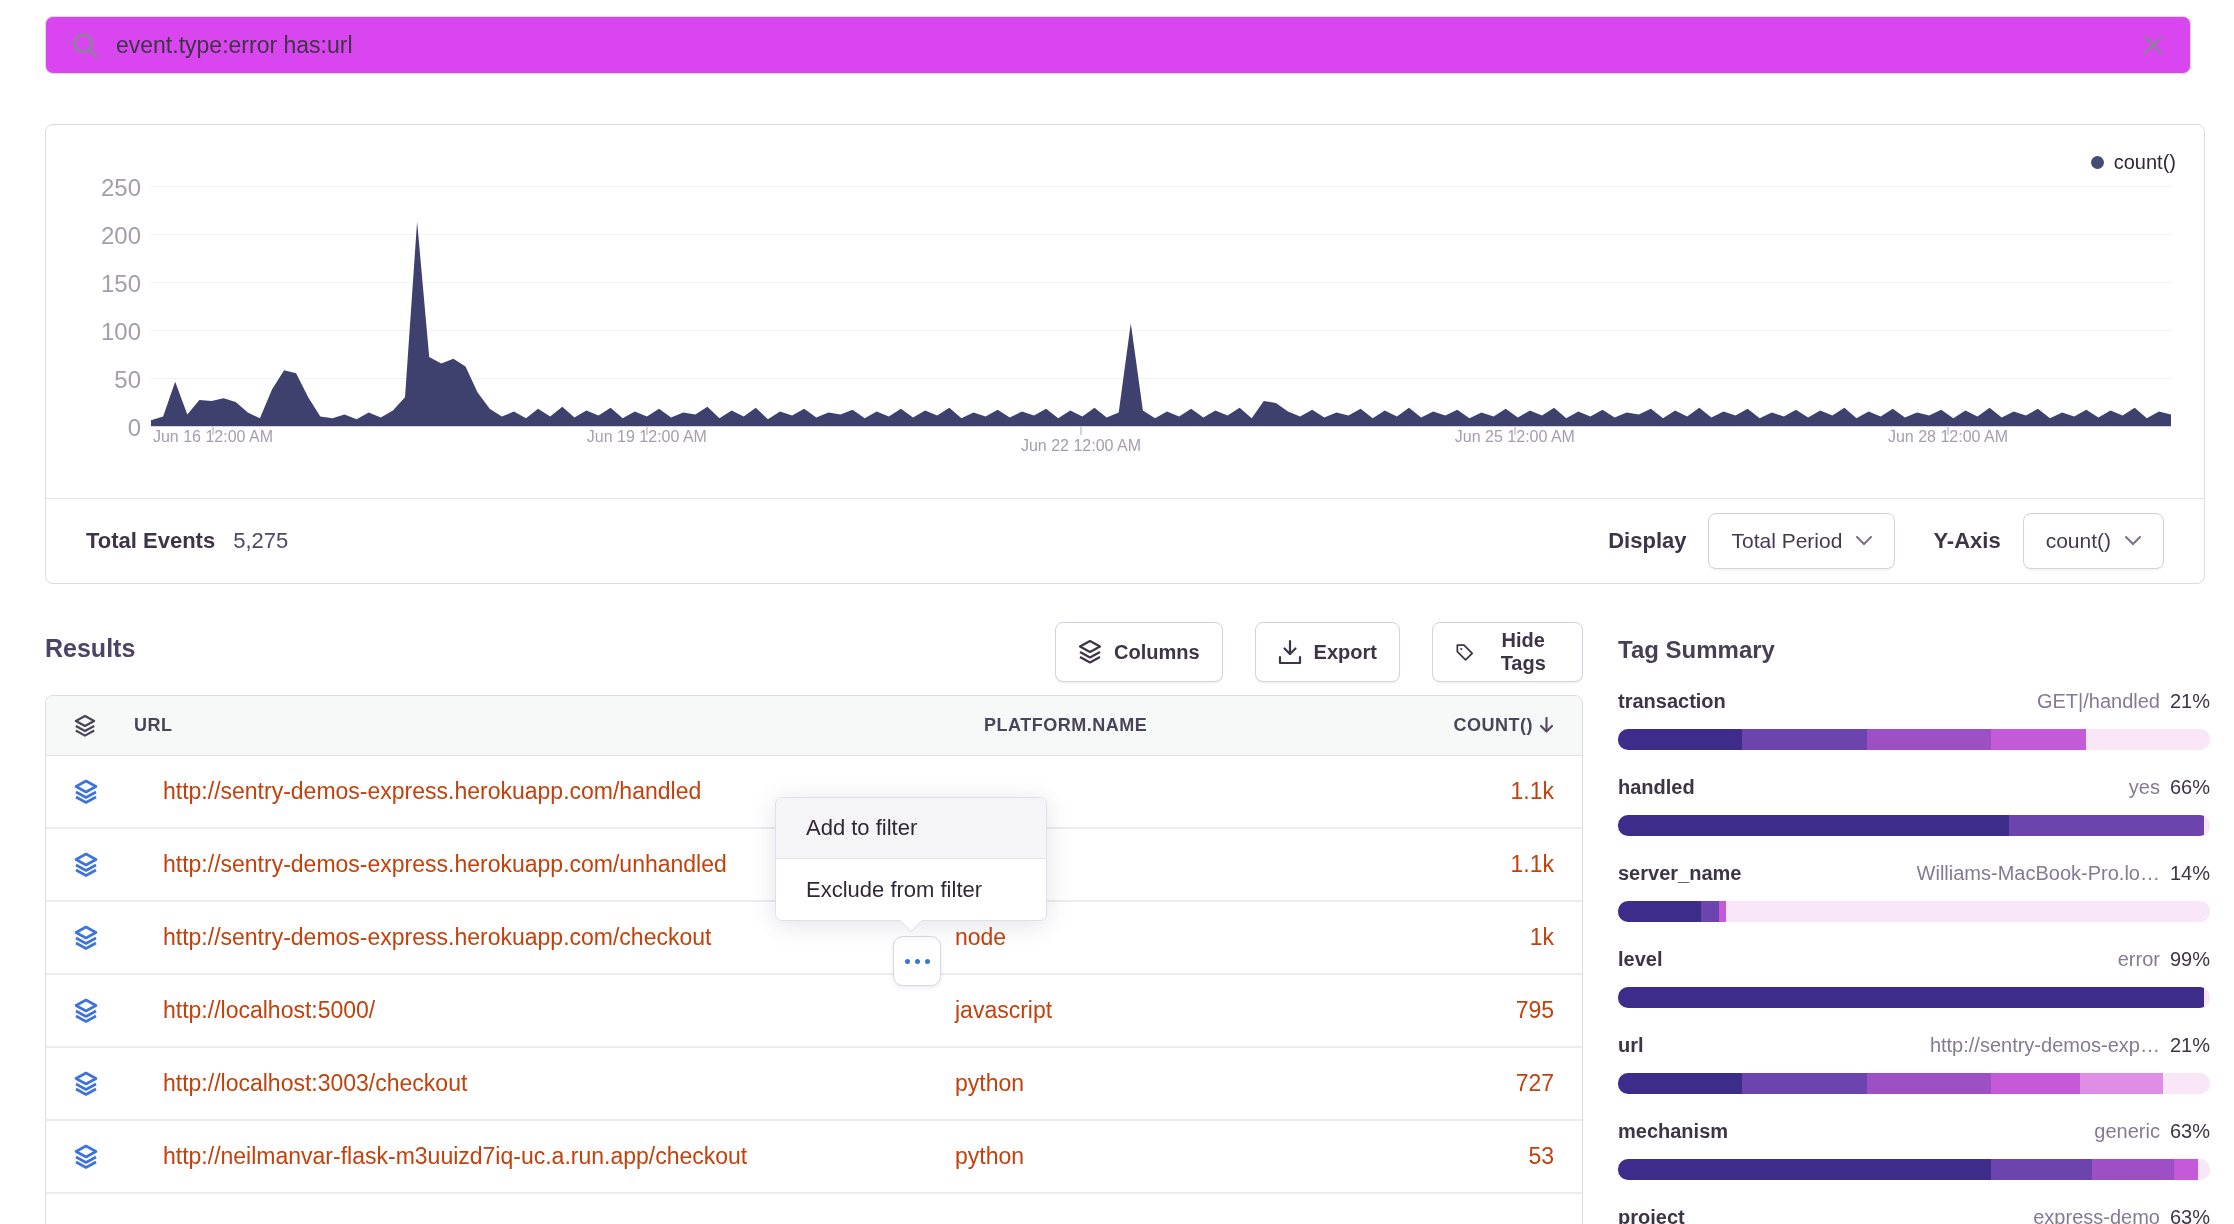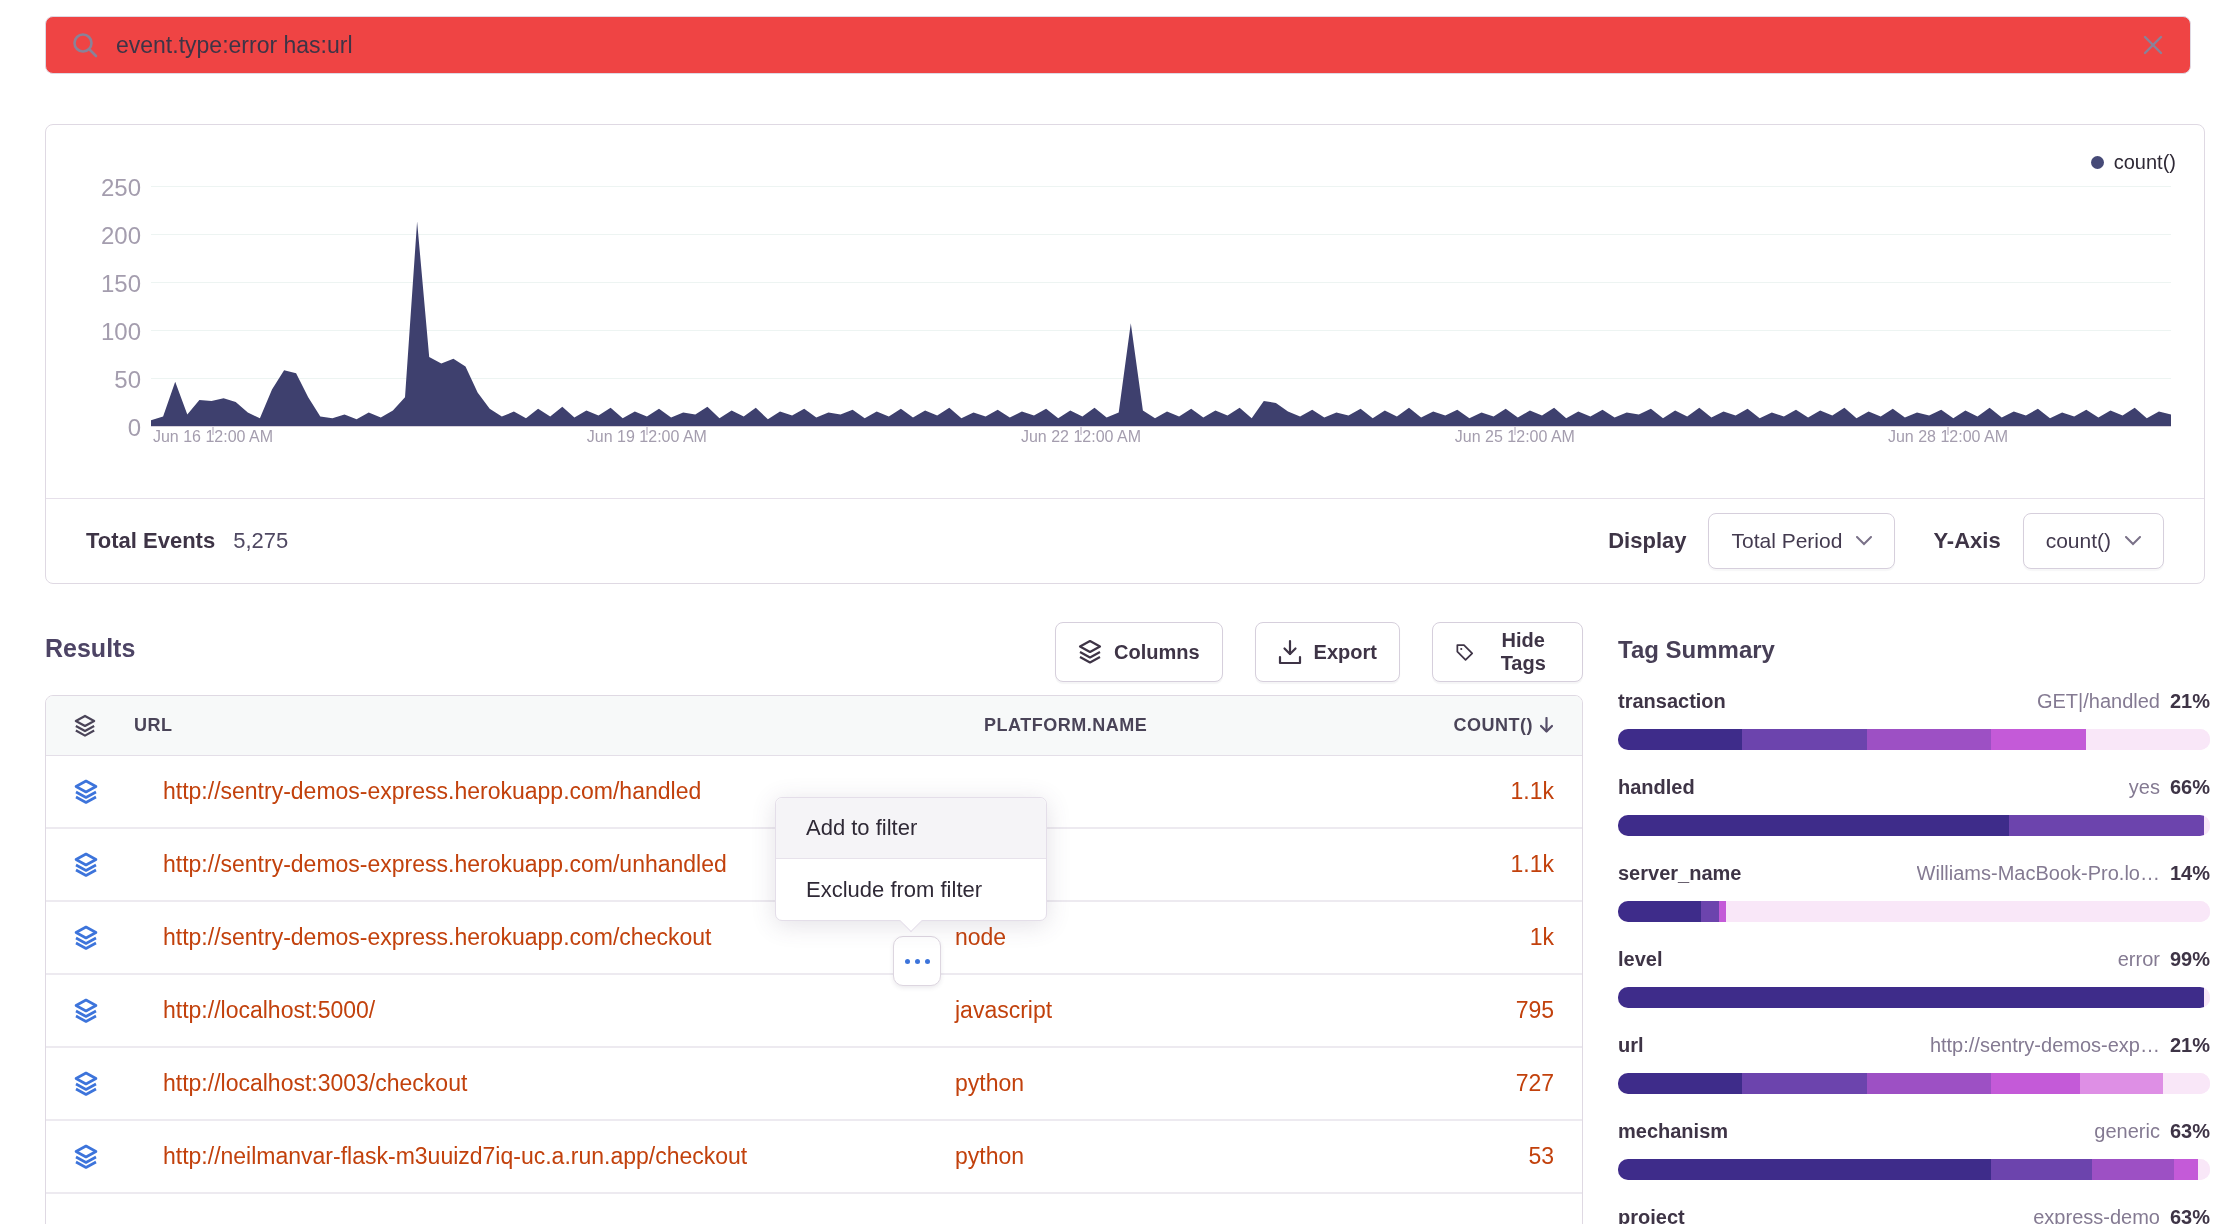--- a/index.html
+++ b/index.html
@@ -2,21 +2,21 @@
 <html><head>
 <meta charset="utf-8">
 <style>
   * { margin:0; padding:0; box-sizing:border-box; }
   html,body { width:2234px; height:1224px; overflow:hidden; background:#fff;
     font-family:"Liberation Sans", sans-serif; color:#3E3446; }
   .page { position:relative; width:2234px; height:1224px; }
 
   
   .searchbar { position:absolute; left:45px; top:16px; width:2146px; height:58px;
-    background:#ef4444; border:1.5px solid #DFD9E3; border-radius:8px;
+    background:#d946ef; border:1.5px solid #DFD9E3; border-radius:8px;
     display:flex; align-items:center; padding:0 24px; }
   .searchbar .query { font-size:23px; color:#3E3446; margin-left:16px; flex:1; }
   .icon-btn { display:flex; align-items:center; justify-content:center; cursor:pointer; }
 
   
   .chart-card { position:absolute; left:45px; top:124px; width:2160px; height:460px;
     background:#fff; border:1.5px solid #DFD9E3; border-radius:8px; }
   .legend { position:absolute; top:26px; right:28px; display:flex; align-items:center; gap:10px; }
   .legend-dot { width:13px; height:13px; border-radius:50%; background:#464A77; }
   .legend-label { font-size:20px; color:#2F2936; }
@@ -75,21 +75,21 @@
     box-shadow:0 2px 4px rgba(60,50,80,0.10); z-index:20; }
   .more-dot { width:5px; height:5px; border-radius:50%; background:#3D74DB; }
 
   
   .tag-summary { position:absolute; left:1618px; top:636px; width:592px; }
   .ts-title { font-size:24px; font-weight:bold; color:#473F56; }
   .tag-row { position:absolute; left:0; width:592px; }
   .tag-head { display:flex; align-items:baseline; font-size:20px; }
   .tag-name { font-weight:bold; color:#3E3446; }
   .tag-value { margin-left:auto; color:#847A92; white-space:nowrap; overflow:hidden; }
-  .tag-pct { font-weight:bold; color:#3E3446; margin-left:10px; }
+  .tag-pct { font-weight:normal; color:#3E3446; margin-left:10px; }
   .tag-bar { margin-top:16px; height:21px; border-radius:10px; overflow:hidden;
     display:flex; background:#F9E7F8; }
   .tag-seg { height:100%; }
 </style>
 </head>
 <body>
 
 <div class="page">
 
   <div class="searchbar">
@@ -124,21 +124,21 @@
         <div class="ylab" style="top: 144px;">100</div>
         <div class="gridline" style="top: 192px;"></div>
         <div class="ylab" style="top: 192px;">50</div>
         <div class="ylab" style="top: 240px;">0</div>
         <div class="axisline"></div>
         <div class="xtick" style="left: 62.014px;"></div>
         <div class="xlab" style="left: 62.014px;">Jun 16 12:00 AM</div>
         <div class="xtick" style="left: 495.91px;"></div>
         <div class="xlab" style="left: 495.91px;">Jun 19 12:00 AM</div>
         <div class="xtick" style="left: 930.008px;"></div>
-        <div class="xlab" style="left: 930.008px;">Jun 22 12:00 AM</div>
+        <div class="xlab" style="left: 930.008px; margin-top: 9px;">Jun 22 12:00 AM</div>
         <div class="xtick" style="left: 1363.9px;"></div>
         <div class="xlab" style="left: 1363.9px;">Jun 25 12:00 AM</div>
         <div class="xtick" style="left: 1796.99px;"></div>
         <div class="xlab" style="left: 1796.99px;">Jun 28 12:00 AM</div>
         <svg class="chart-svg" width="2020" height="240" viewBox="0 0 2020 240">
           <path d="M0,240 L0.0,234.2 L12.1,230.4 L24.2,195.8 L36.3,228.5 L48.4,214.1 L60.5,215.0 L72.6,212.2 L84.7,216.0 L96.8,226.6 L108.9,232.3 L121.0,203.5 L133.1,184.3 L145.1,187.2 L157.2,211.2 L169.3,230.4 L181.4,232.3 L193.5,228.5 L205.6,233.3 L217.7,226.6 L229.8,231.4 L241.9,224.6 L254.0,211.2 L266.1,35.5 L278.2,170.9 L290.3,177.6 L302.4,172.8 L314.5,180.5 L326.6,206.4 L338.7,222.7 L350.8,230.4 L362.9,225.6 L375.0,232.3 L387.1,222.7 L399.2,230.4 L411.3,220.8 L423.4,231.4 L435.4,224.6 L447.5,229.4 L459.6,221.8 L471.7,232.3 L483.8,225.6 L495.9,230.4 L508.0,222.7 L520.1,231.4 L532.2,226.6 L544.3,228.5 L556.4,220.8 L568.5,232.3 L580.6,224.6 L592.7,230.4 L604.8,221.8 L616.9,233.3 L629.0,225.6 L641.1,229.4 L653.2,222.7 L665.3,231.4 L677.4,226.6 L689.5,228.5 L701.6,223.7 L713.7,232.3 L725.7,225.6 L737.8,230.4 L749.9,222.7 L762.0,231.4 L774.1,224.6 L786.2,229.4 L798.3,221.8 L810.4,232.3 L822.5,226.6 L834.6,230.4 L846.7,223.7 L858.8,231.4 L870.9,225.6 L883.0,229.4 L895.1,222.7 L907.2,232.3 L919.3,224.6 L931.4,230.4 L943.5,221.8 L955.6,231.4 L967.7,226.6 L979.8,137.3 L991.9,224.6 L1004.0,232.3 L1016.0,225.6 L1028.1,230.4 L1040.2,222.7 L1052.3,231.4 L1064.4,224.6 L1076.5,229.4 L1088.6,221.8 L1100.7,232.3 L1112.8,215.0 L1124.9,217.0 L1137.0,225.6 L1149.1,230.4 L1161.2,223.7 L1173.3,231.4 L1185.4,226.6 L1197.5,229.4 L1209.6,222.7 L1221.7,232.3 L1233.8,224.6 L1245.9,230.4 L1258.0,221.8 L1270.1,231.4 L1282.2,225.6 L1294.3,229.4 L1306.3,223.7 L1318.4,232.3 L1330.5,226.6 L1342.6,230.4 L1354.7,222.7 L1366.8,231.4 L1378.9,224.6 L1391.0,229.4 L1403.1,221.8 L1415.2,232.3 L1427.3,225.6 L1439.4,230.4 L1451.5,223.7 L1463.6,231.4 L1475.7,226.6 L1487.8,228.5 L1499.9,222.7 L1512.0,232.3 L1524.1,224.6 L1536.2,230.4 L1548.3,221.8 L1560.4,231.4 L1572.5,225.6 L1584.6,229.4 L1596.6,222.7 L1608.7,232.3 L1620.8,226.6 L1632.9,230.4 L1645.0,223.7 L1657.1,231.4 L1669.2,224.6 L1681.3,229.4 L1693.4,221.8 L1705.5,232.3 L1717.6,225.6 L1729.7,230.4 L1741.8,222.7 L1753.9,231.4 L1766.0,226.6 L1778.1,229.4 L1790.2,223.7 L1802.3,232.3 L1814.4,224.6 L1826.5,230.4 L1838.6,221.8 L1850.7,231.4 L1862.8,225.6 L1874.9,229.4 L1886.9,222.7 L1899.0,232.3 L1911.1,226.6 L1923.2,230.4 L1935.3,223.7 L1947.4,231.4 L1959.5,224.6 L1971.6,229.4 L1983.7,221.8 L1995.8,232.3 L2007.9,225.6 L2020.0,228.5 L2020,240 Z" fill="#3E406E"></path>
         </svg>
       </div>
     <div class="chart-footer">
       <span class="tev-label">Total Events</span>

